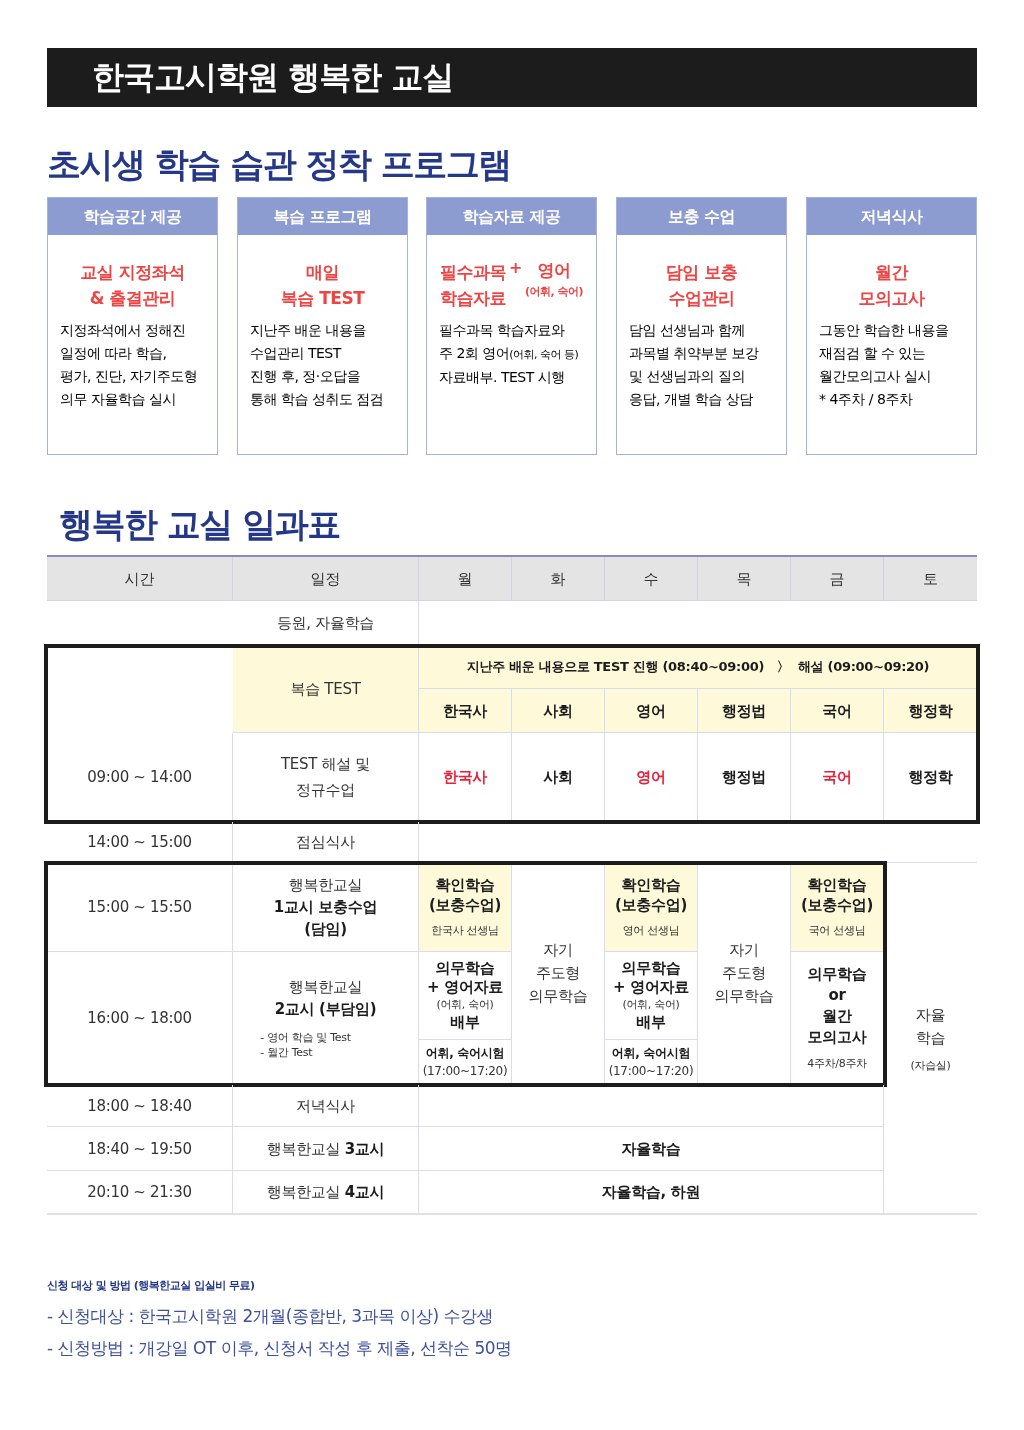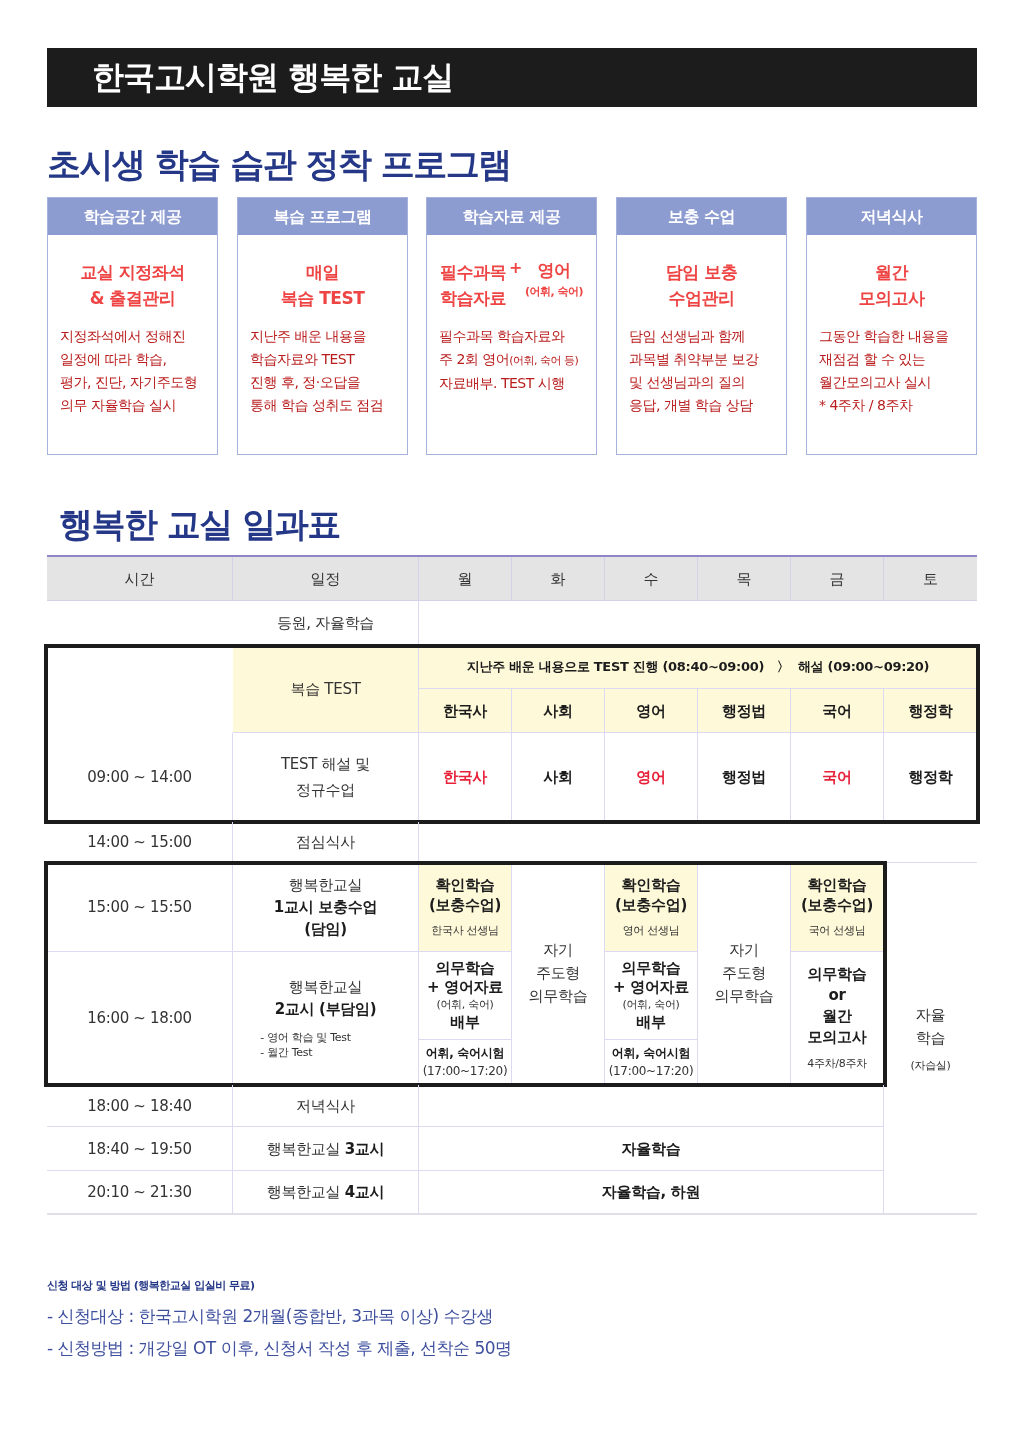--- a/index.html
+++ b/index.html
@@ -13,21 +13,21 @@
 
   .cards { position: absolute; left: 47px; top: 197px; width: 930px; height: 258px; }
   .card { position: absolute; top: 0; width: 171px; height: 258px; border: 1.5px solid #a7b2dc; background: #fff; }
   .card-head { height: 37px; background: #8c9bd0; color: #fff; font-weight: bold; font-size: 16px; text-align: center; line-height: 37px; letter-spacing: -0.5px; }
   .card-title { margin-top: 24px; text-align: center; color: #ef4444; font-weight: bold; font-size: 17px; line-height: 26px; letter-spacing: -0.5px; height: 52px; }
   .card-title .combo { display: flex; align-items: flex-start; justify-content: center; gap: 3px; }
   .card-title .combo .l { text-align: center; }
   .card-title .combo .plus { font-size: 16px; margin-top: -4px; }
   .card-title .combo .r { text-align: center; line-height: 22px; }
   .card-title .combo .r .s { font-size: 11px; display: block; }
-  .card-body { margin-top: 14px; padding-left: 12px; font-size: 14px; line-height: 23px; color: #b91c1c; letter-spacing: -0.5px; }
+  .card-body { margin-top: 8px; padding-left: 12px; font-size: 14px; line-height: 23px; color: #000000; letter-spacing: -0.5px; }
   .card-body .small { font-size: 11px; }
 
   .tbl-wrap { position: absolute; left: 47px; top: 555px; width: 930px; height: 662px; }
   .topline { position: absolute; left: 0; top: 0; width: 930px; height: 2px; background: #8e86c6; }
   .hdr { position: absolute; top: 2px; height: 44px; background: #e4e4e4; border-right: 1px solid #d4d2e6; border-bottom: 1px solid #d4d2e6; text-align: center; line-height: 44px; font-size: 15px; color: #333; }
   .cell { position: absolute; display: flex; flex-direction: column; align-items: center; justify-content: center; text-align: center; font-size: 15px; color: #333; border-right: 1px solid #dcdaf0; border-bottom: 1px solid #dcdaf0; letter-spacing: -0.3px; line-height: 20px; }
   .yellow { background: #fef9d9; }
   .b { font-weight: bold; color: #1c1c1c; }
   .red { color: #e8213a; font-weight: bold; }
   .sm { font-size: 11px; line-height: 16px; }
@@ -63,21 +63,21 @@
   </div>
 
   <div class="card" style="left:190px;">
     <div class="card-head">복습 프로그램</div>
     <div class="card-title">
       <div>매일</div>
       <div>복습 TEST</div>
     </div>
     <div class="card-body">
       <div>지난주 배운 내용을</div>
-      <div>학습자료와 TEST</div>
+      <div>수업관리 TEST</div>
       <div>진행 후, 정·오답을</div>
       <div>통해 학습 성취도 점검</div>
     </div>
   </div>
 
   <div class="card" style="left:379px;">
     <div class="card-head">학습자료 제공</div>
     <div class="card-title">
       <div class="combo">
         <div class="l">

